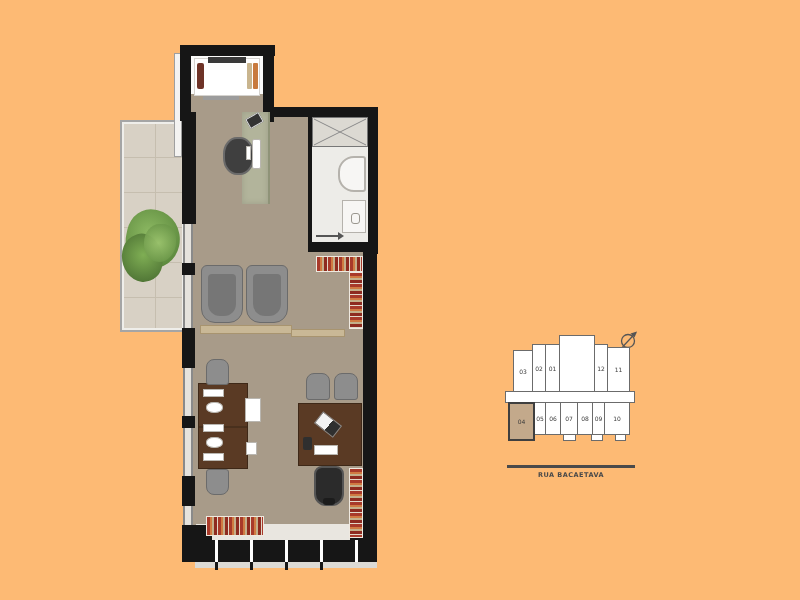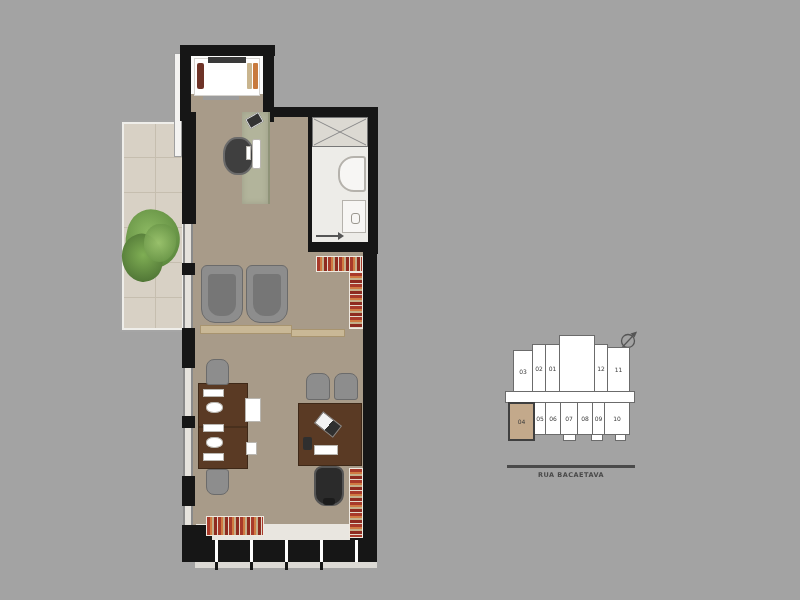--- a/index.html
+++ b/index.html
@@ -1,16 +1,16 @@
 <!DOCTYPE html>
 <html><head>
 <meta charset="utf-8">
 <style>
   html,body{margin:0;padding:0;background:#ffffff;}
-  .canvas{position:relative;width:800px;height:600px;background:#a3a3a3;overflow:hidden;
+  .canvas{position:relative;width:800px;height:600px;background:#fdba74;overflow:hidden;
           font-family:"DejaVu Sans",sans-serif;}
   .abs{position:absolute;}
   
   .plan{position:absolute;left:120px;top:38px;width:280px;height:535px;}
   .wall{position:absolute;background:#161616;z-index:3;}
   .win{position:absolute;width:10px;background:#e6e3dd;border-left:2px solid #8a8a8a;
        border-right:2px solid #8a8a8a;box-sizing:border-box;z-index:3;}
   .floor-main{position:absolute;background:#a89b89;z-index:1;}
   .floor-white{position:absolute;background:#fbfbfa;z-index:1;}
   .sill{position:absolute;background:#e9e6e0;z-index:2;}

